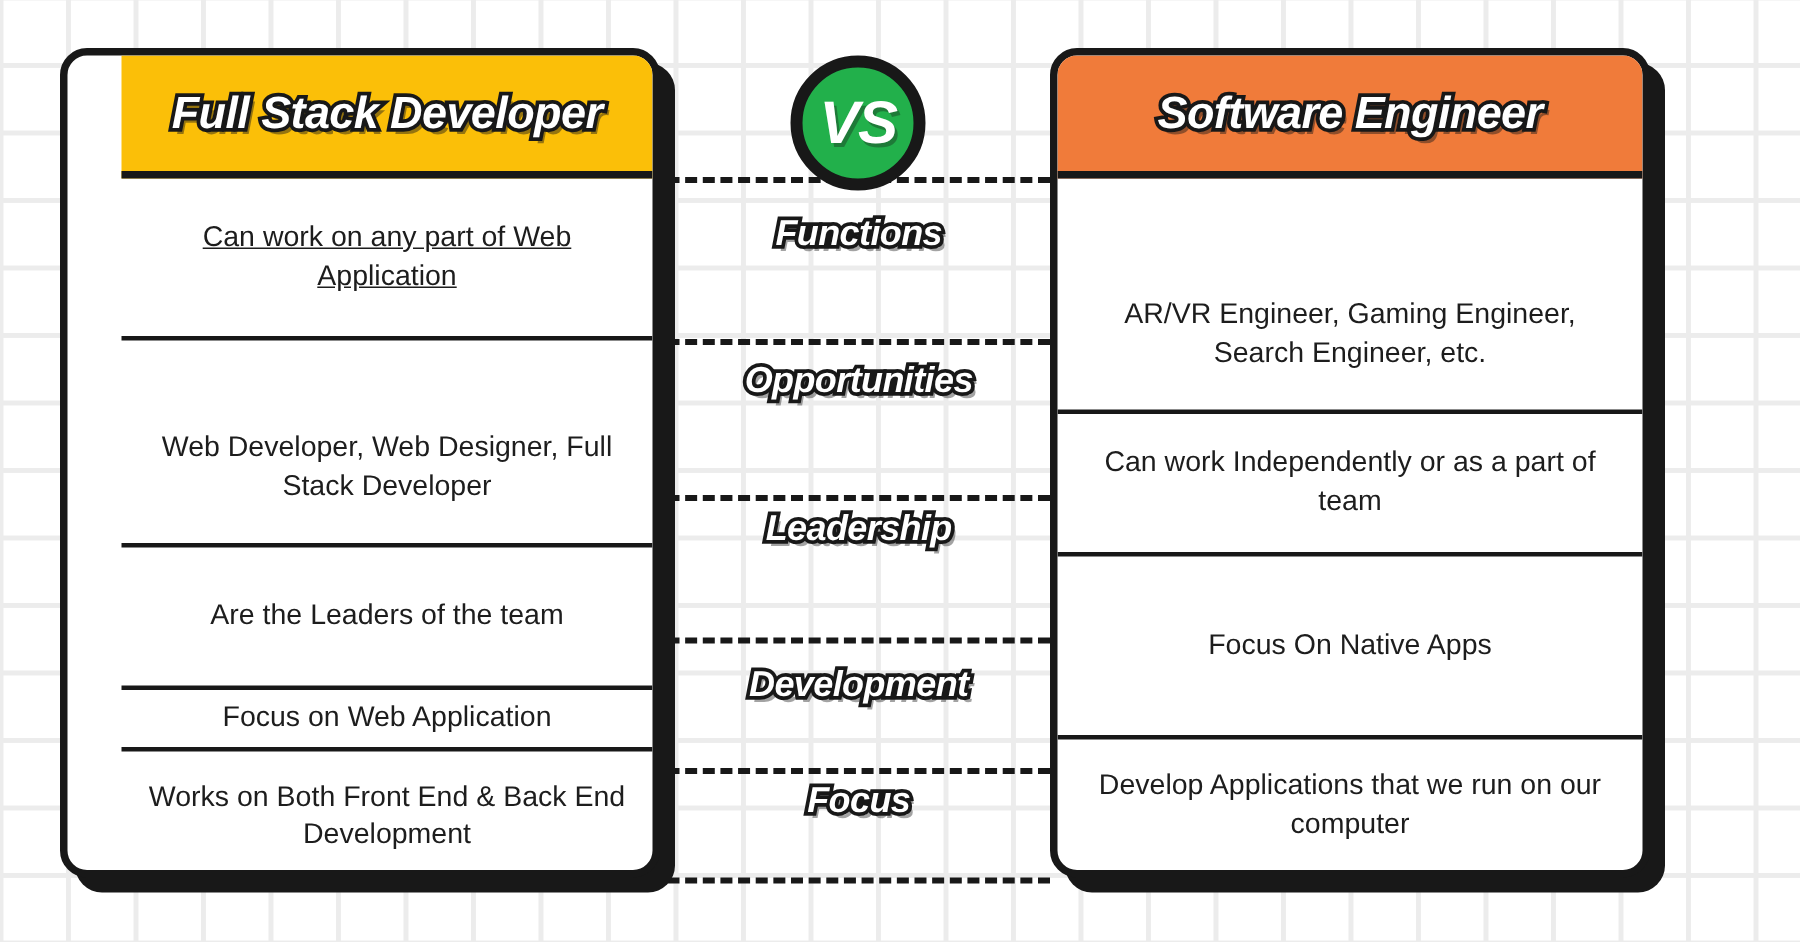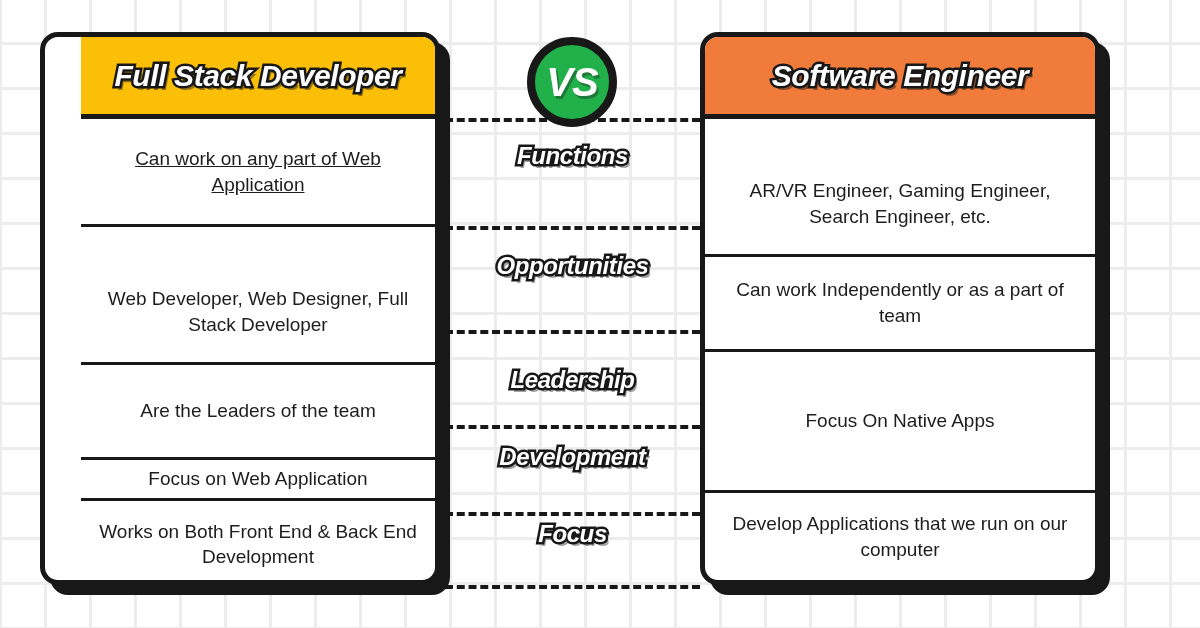--- a/index.html
+++ b/index.html
@@ -39,21 +39,21 @@
     border: 5px solid #181818;
     border-radius: 18px;
     box-shadow: 10px 10px 0 0 #181818;
     box-sizing: border-box;
     display: flex;
     flex-direction: column;
     overflow: hidden;
     z-index: 3;
   }
   .card.left  { left: 40px; padding-left: 36px; }
-  .card.right { left: 700px; }
+  .card.right { left: 700px; gap: 19px; }
 
   
   .card-header {
     height: 82px;
     flex: 0 0 82px;
     display: flex;
     align-items: center;
     justify-content: center;
     border-bottom: 5px solid #181818;
     box-sizing: border-box;
@@ -191,24 +191,24 @@
       <div class="row r2">Can work Independently or as a part of team</div>
       <div class="row r4">Focus On Native Apps</div>
       <div class="row r3">Develop Applications that we run on our computer</div>
     </div>
   </div>
 
   <div class="center-col">
     <div class="center-cell" style="position:absolute; left:0; top:104px;  width:245px; height:40px;">
       <span class="center-label">Functions</span>
     </div>
-    <div class="center-cell" style="position:absolute; left:0; top:214px;  width:245px; height:40px;">
+    <div class="center-cell" style="position:absolute; left:0; top:202px;  width:245px; height:40px;">
       <span class="center-label">Opportunities</span>
     </div>
-    <div class="center-cell" style="position:absolute; left:0; top:328px;  width:245px; height:40px;">
+    <div class="center-cell" style="position:absolute; left:0; top:301px;  width:245px; height:40px;">
       <span class="center-label">Leadership</span>
     </div>
     <div class="center-cell" style="position:absolute; left:0; top:405px;  width:245px; height:40px;">
       <span class="center-label">Development</span>
     </div>
     <div class="center-cell" style="position:absolute; left:0; top:482px;  width:245px; height:40px;">
       <span class="center-label">Focus</span>
     </div>
   </div>
 

